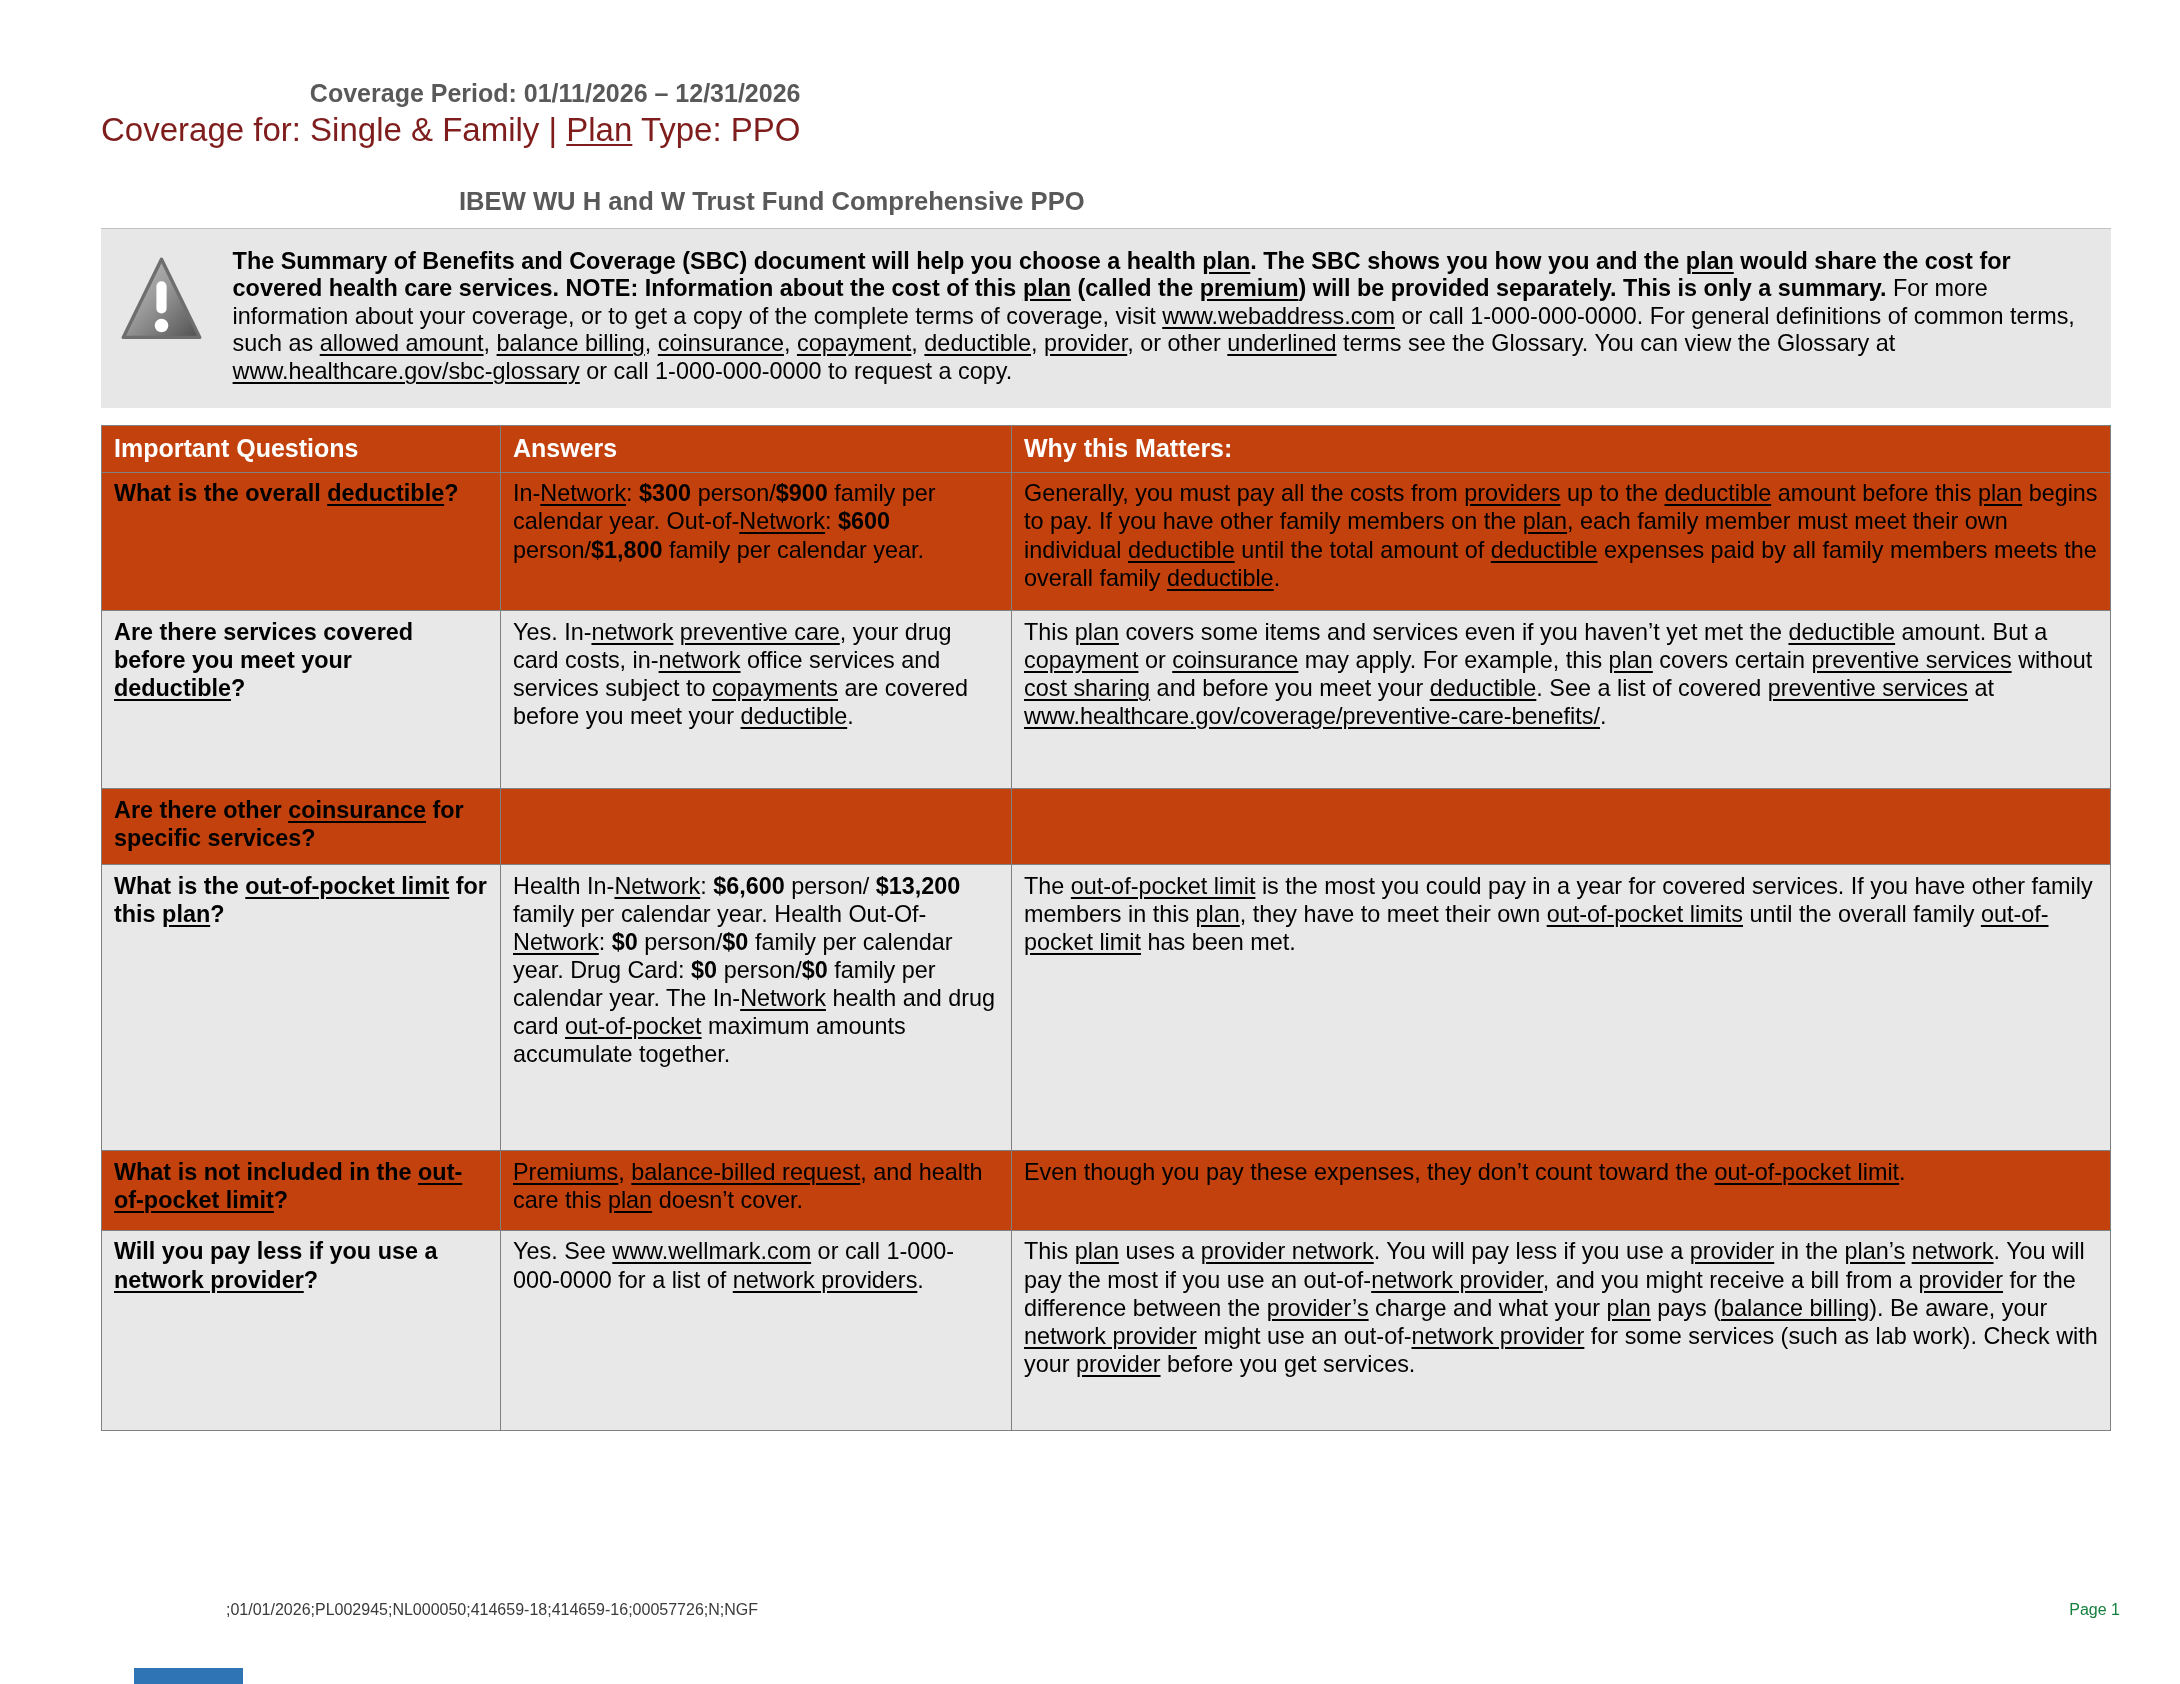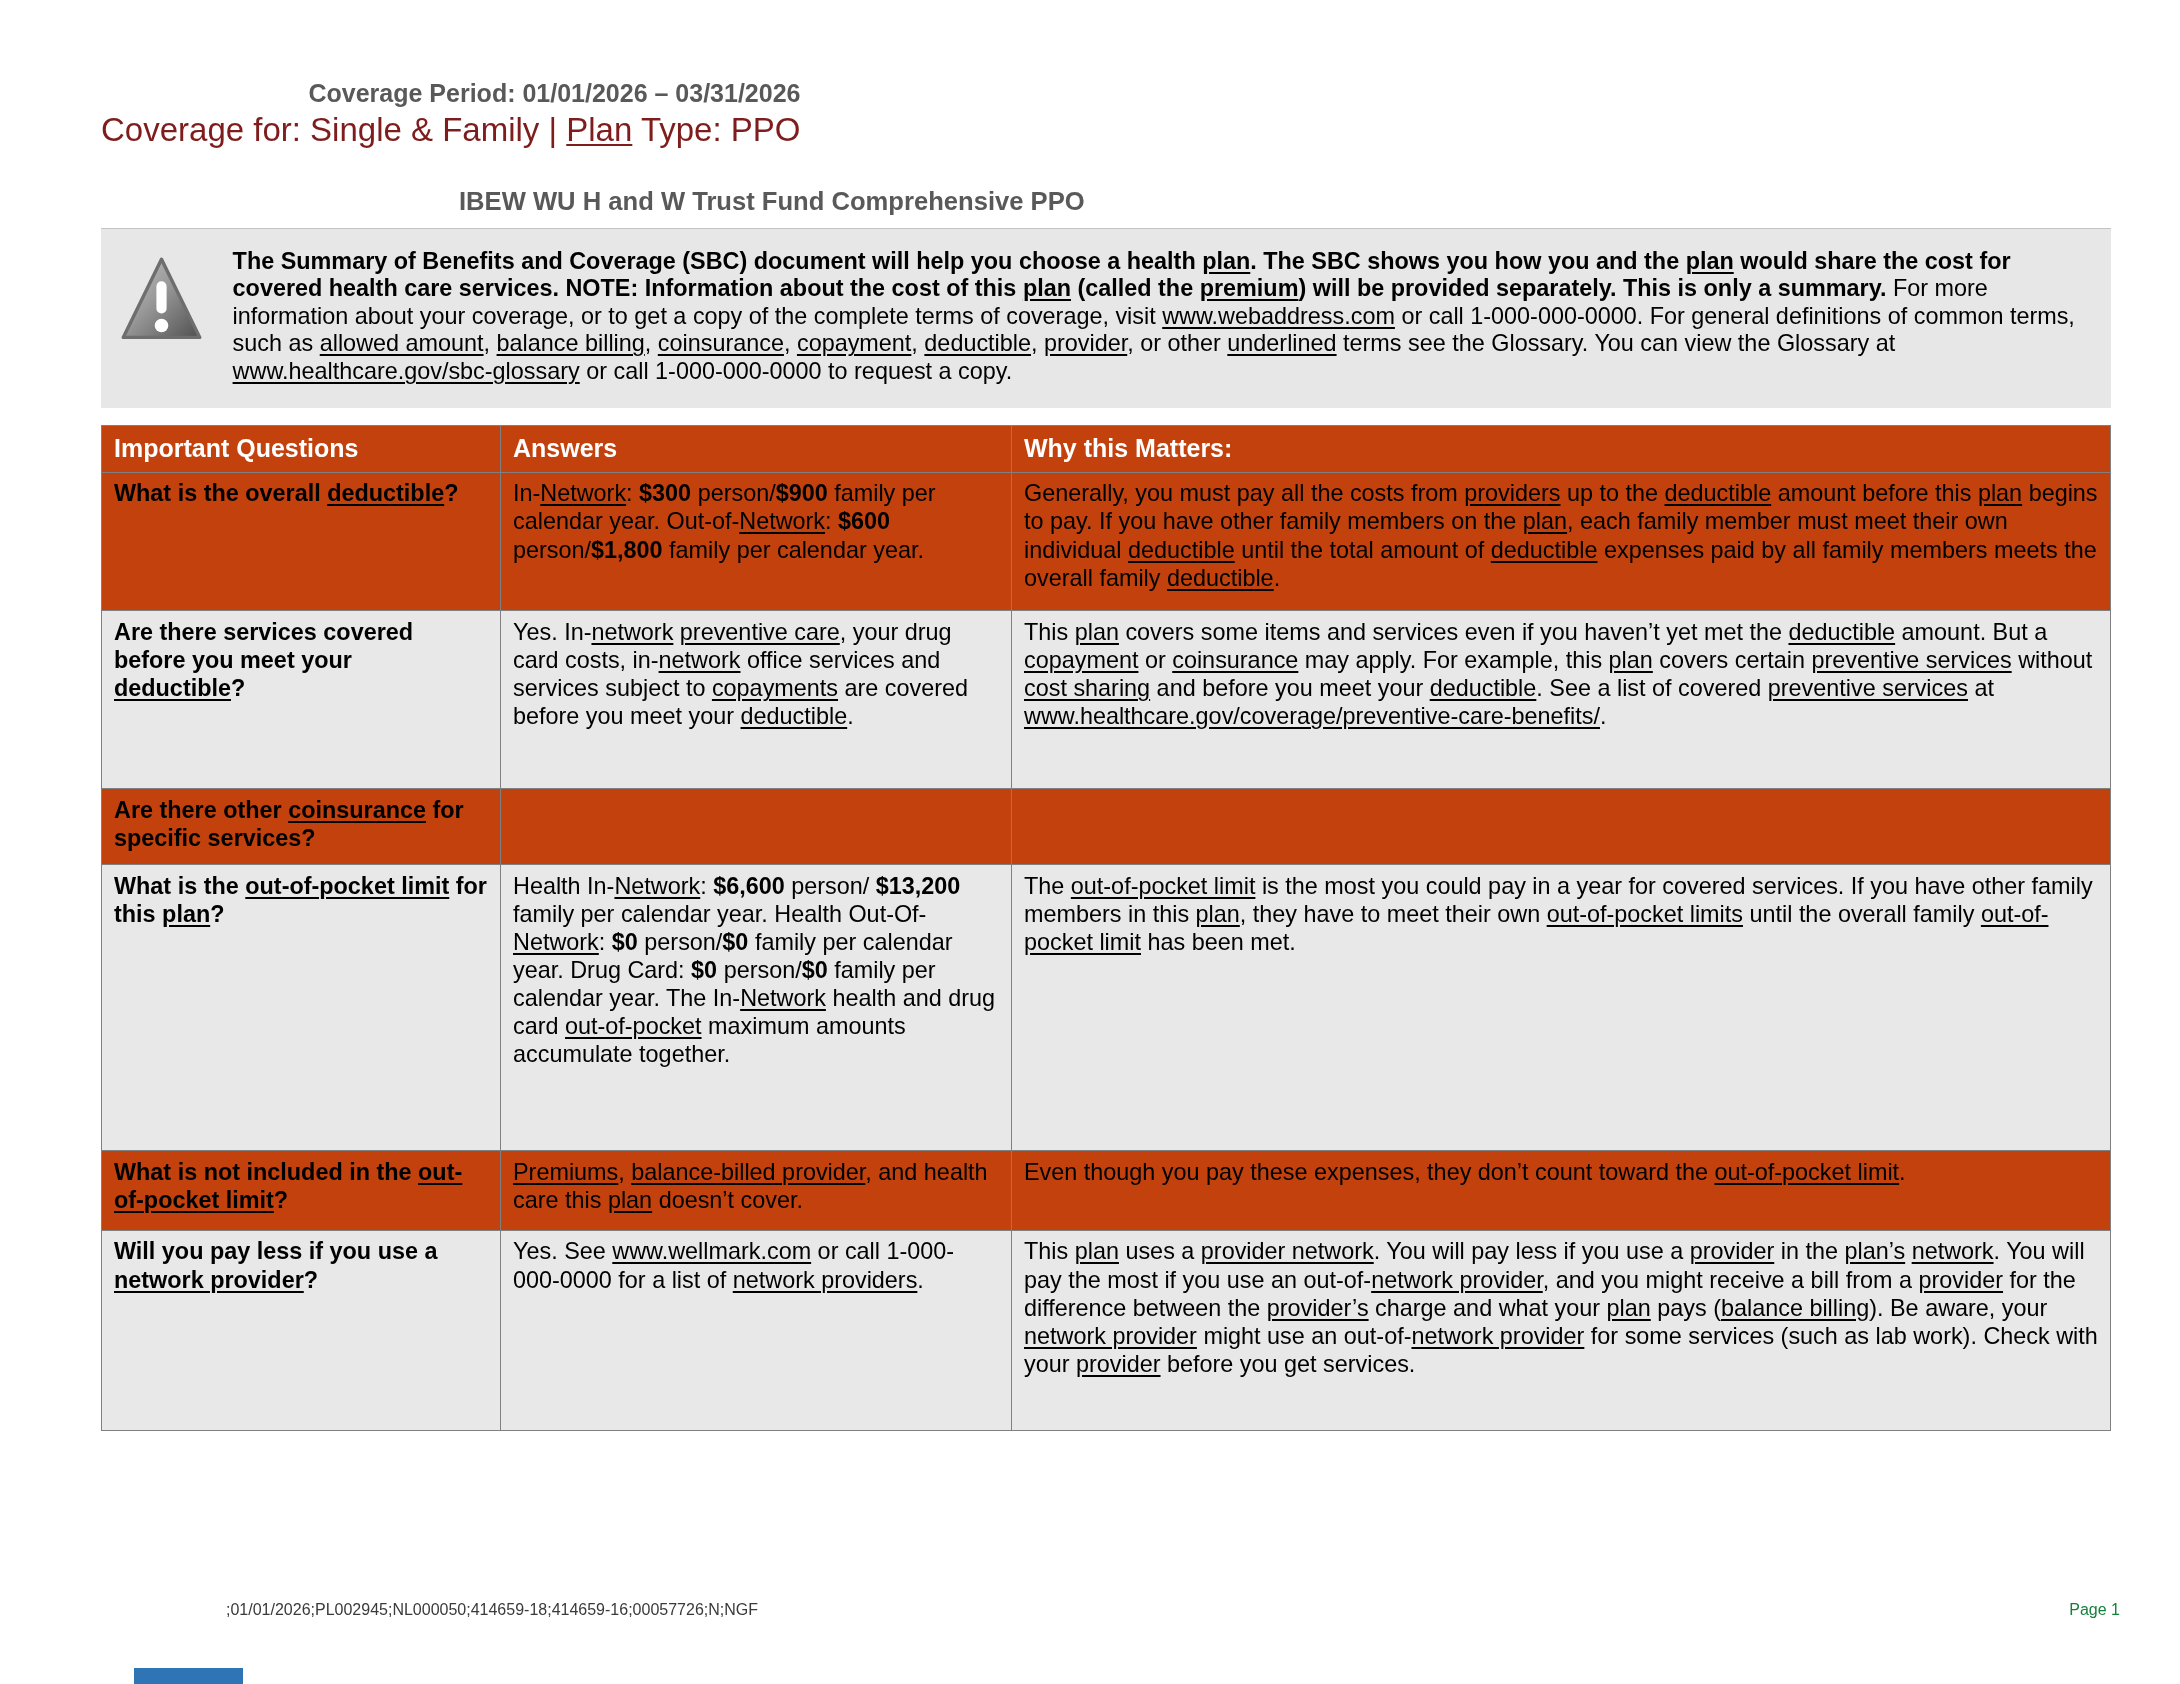--- a/index.html
+++ b/index.html
@@ -59,21 +59,21 @@
   .page-number{font-size:16px;font-weight:normal;color:#15803d;}
   .blue-bar{position:absolute;left:134px;bottom:0;width:109px;height:17px;background:#2f74b5;}
 </style>
 </head>
 <body>
 
 <div class="content">
 
   <div class="top-header">
     <div class="coverage-block">
-      <div class="coverage-period">Coverage Period: 01/01/2026 – 03/31/2026</div>
+      <div class="coverage-period">Coverage Period: 01/11/2026 – 12/31/2026</div>
       <div class="coverage-for">Coverage for: Single &amp; Family | <u>Plan</u> Type: PPO</div>
     </div>
   </div>
 
   <div class="plan-name">IBEW WU H and W Trust Fund Comprehensive PPO</div>
 
   <hr class="divider">
 
   <div class="intro-box">
     <div class="warn-wrap">
@@ -122,21 +122,21 @@
     <td class="cell-a"></td>
     <td class="cell-w"></td>
   </tr>
         <tr class="r3 shaded">
     <td class="cell-q">What is the <u>out-of-pocket limit</u> for this <u>plan</u>?</td>
     <td class="cell-a">Health In-<u>Network</u>: <b>$6,600</b> person/ <b>$13,200</b> family per calendar year. Health Out-Of-<u>Network</u>: <b>$0</b> person/<b>$0</b> family per calendar year.  Drug Card: <b>$0</b> person/<b>$0</b> family per calendar year. The In-<u>Network</u> health and drug card <u>out-of-pocket</u> maximum amounts accumulate together.</td>
     <td class="cell-w">The <u>out-of-pocket limit</u> is the most you could pay in a year for covered services. If you have other family members in this <u>plan</u>, they have to meet their own <u>out-of-pocket limits</u> until the overall family <u>out-of-pocket limit</u> has been met.</td>
   </tr>
         <tr class="r4">
     <td class="cell-q">What is not included in the <u>out-of-pocket limit</u>?</td>
-    <td class="cell-a"><u>Premiums</u>,  <u>balance-billed provider</u>, and health care this <u>plan</u> doesn’t cover.</td>
+    <td class="cell-a"><u>Premiums</u>,  <u>balance-billed request</u>, and health care this <u>plan</u> doesn’t cover.</td>
     <td class="cell-w">Even though you pay these expenses, they don’t count toward the <u>out-of-pocket limit</u>.</td>
   </tr>
         <tr class="r5 shaded">
     <td class="cell-q">Will you pay less if you use a <u>network provider</u>?</td>
     <td class="cell-a">Yes. See <u>www.wellmark.com</u> or call 1-000-000-0000 for a list of <u>network providers</u>.</td>
     <td class="cell-w">This <u>plan</u> uses a <u>provider network</u>. You will pay less if you use a <u>provider</u> in the <u>plan’s</u> <u>network</u>. You will pay the most if you use an out-of-<u>network provider</u>, and you might receive a bill from a <u>provider</u> for the difference between the <u>provider’s</u> charge and what your <u>plan</u> pays (<u>balance billing</u>). Be aware, your <u>network provider</u> might use an out-of-<u>network provider</u> for some services (such as lab work). Check with your <u>provider</u> before you get services.</td>
   </tr>
       </tbody>
   </table>
 

